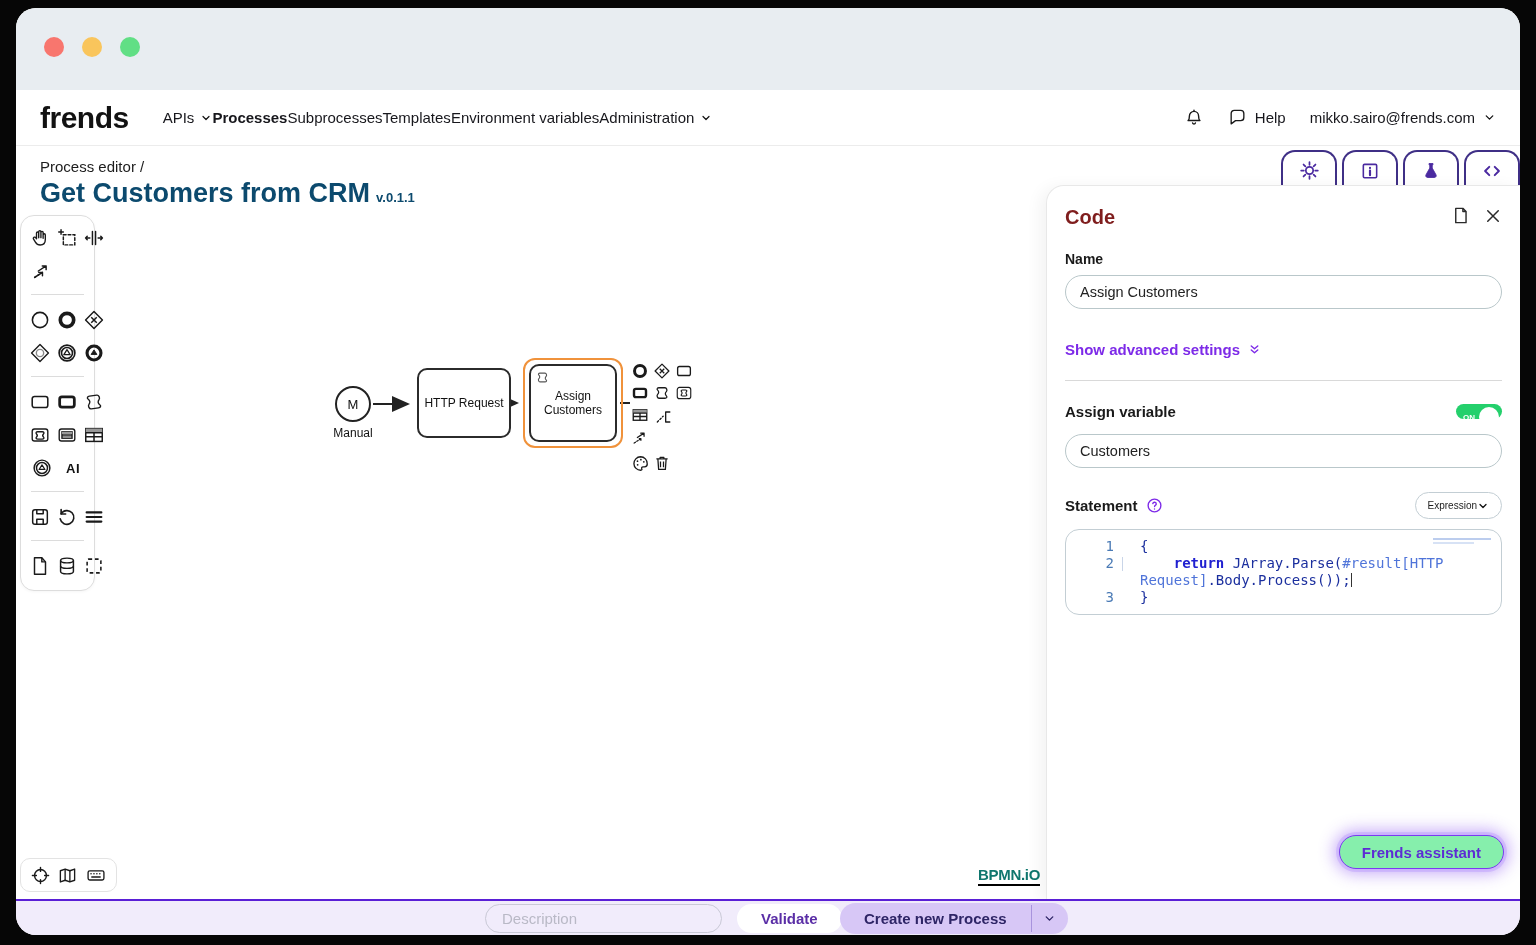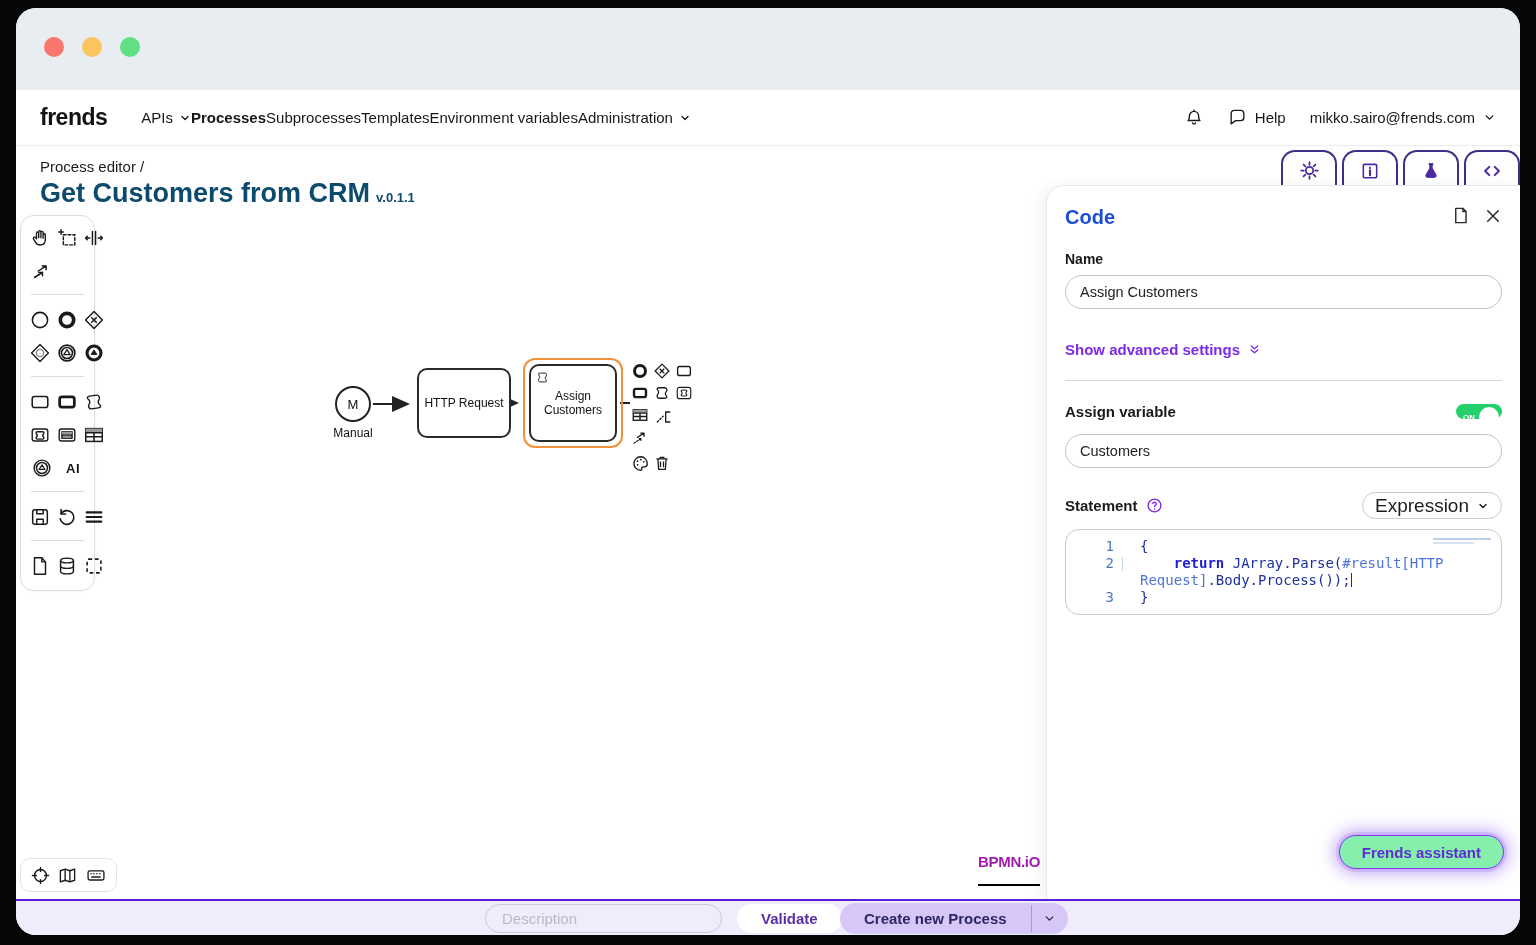--- a/index.html
+++ b/index.html
@@ -8,21 +8,21 @@
 
   
   .titlebar { position:absolute; left:0; top:0; right:0; height:82px; background:#e8edf1; }
   .light { position:absolute; top:29px; width:20px; height:20px; border-radius:50%; }
   .light.red { left:28px; background:#f8766e; }
   .light.yellow { left:66px; background:#f9c55c; }
   .light.green { left:104px; background:#61df85; }
 
   
   .nav { position:absolute; left:0; top:82px; right:0; height:56px; background:#fff; border-bottom:1px solid #ececec; display:flex; align-items:center; }
-  .logo { margin-left:24px; font-size:23px; font-weight:600; letter-spacing:-.5px; color:#121212; }
+  .logo { margin-left:24px; font-size:30px; font-weight:600; letter-spacing:-.5px; color:#121212; }
   .nav-items { display:flex; align-items:center; margin-left:34px; }
   .nav-item { font-size:15px; color:#17171c; display:flex; align-items:center; gap:6px; cursor:pointer; }
   .nav-item.active { font-weight:700; }
   .nav-right { margin-left:auto; display:flex; align-items:center; gap:24px; margin-right:24px; }
   .nav-right .nav-item { gap:8px; }
   .icon { display:inline-flex; align-items:center; justify-content:center; }
   svg { display:block; }
 
   
   .breadcrumb { position:absolute; left:24px; top:150px; font-size:15px; color:#1c1c1c; }
@@ -30,34 +30,34 @@
   .page-version { font-size:13px; font-weight:600; margin-left:6px; }
 
   
   .tool-tabs { position:absolute; right:0; top:142px; display:flex; gap:5px; }
   .tool-tab { width:56px; height:39px; background:#fff; border:2px solid #3f2f86; border-bottom:none; border-radius:14px 14px 0 0; display:flex; align-items:center; justify-content:center; cursor:pointer; }
   .tool-tab svg { stroke:#4b2aa0; }
 
   
   .panel { position:absolute; left:1030px; top:177px; width:474px; bottom:36px; background:#fff; border:1px solid #e8e8e8; border-right:none; border-bottom:none; border-radius:18px 0 0 0; box-shadow:-6px 2px 16px rgba(0,0,0,.05); }
   .panel-inner { position:absolute; inset:0; padding:20px 18px; }
-  .panel-title { font-size:20px; font-weight:600; color:#1d4ed8; }
+  .panel-title { font-size:20px; font-weight:600; color:#7f1d1d; }
   .panel-actions { position:absolute; right:18px; top:20px; display:flex; gap:14px; }
   .field-label { font-size:14px; font-weight:700; color:#1a1a1a; margin:22px 0 8px; }
   .pill-input { width:100%; height:34px; border:1.5px solid #b9c7ca; border-radius:18px; padding:0 14px; font-size:14.5px; color:#222; font-family:"Liberation Sans",sans-serif; outline:none; background:#fff; }
   .adv-link { margin-top:32px; display:flex; align-items:center; gap:8px; color:#7d2ae8; font-size:15px; font-weight:600; cursor:pointer; }
   .panel-divider { height:1px; background:#d9d9d9; margin:22px 0 0; }
   .assign-row { margin-top:22px; display:flex; align-items:center; }
   .assign-label { font-size:15px; font-weight:700; color:#1a1a1a; }
   .toggle { margin-left:auto; width:46px; height:15px; border-radius:13px; background:#24d06c; position:relative; cursor:pointer; }
   .toggle-text { position:absolute; left:7px; top:9px; font-size:8px; font-weight:700; color:#fff; }
   .toggle-knob { position:absolute; right:3px; top:3px; width:20px; height:20px; background:#fff; border-radius:50%; }
   .statement-row { margin-top:24px; display:flex; align-items:center; }
   .statement-label { font-size:15px; font-weight:700; color:#1a1a1a; display:flex; align-items:center; gap:8px; }
-  .expr-select { margin-left:auto; height:27px; border:1.5px solid #c3ced4; border-radius:15px; background:#fff; display:flex; align-items:center; gap:8px; padding:0 12px; font-size:19px; color:#1d1d1d; cursor:pointer; }
+  .expr-select { margin-left:auto; height:27px; border:1.5px solid #c3ced4; border-radius:15px; background:#fff; display:flex; align-items:center; padding:0 12px; font-size:10px; color:#1d1d1d; cursor:pointer; }
 
   
   .editor { margin-top:10px; border:1.5px solid #c3ced4; border-radius:14px; padding:8px 10px 8px 20px; position:relative; min-height:78px; font-family:"DejaVu Sans Mono",monospace; font-size:14px; line-height:17px; }
   .ed-line { display:flex; position:relative; }
   .ln { width:28px; text-align:right; color:#4a7ab5; flex:none; user-select:none; }
   .lc { margin-left:26px; width:312px; white-space:pre-wrap; word-break:break-word; color:#1b2f9e; }
   .tok-kw { color:#2020d0; font-weight:700; }
   .tok-ref { color:#4f74d9; }
   .guide { position:absolute; left:36px; top:2px; width:1px; height:14px; background:#c9d5e8; }
   .caret { display:inline-block; width:1.5px; height:14px; background:#333; vertical-align:-2px; }
@@ -76,21 +76,21 @@
 
   .bpmn-node { position:absolute; border:2px solid #2b2b2b; border-radius:10px; background:#fff; display:flex; align-items:center; justify-content:center; text-align:center; font-size:12px; color:#111; }
   .start-event { position:absolute; left:319px; top:378px; width:36px; height:36px; border:2.5px solid #222; border-radius:50%; background:#fff; display:flex; align-items:center; justify-content:center; font-size:13px; color:#111; }
   .start-label { position:absolute; left:305px; top:418px; width:64px; text-align:center; font-size:12px; color:#111; }
   .selection-box { position:absolute; left:507px; top:350px; width:100px; height:90px; border:2.5px solid #f0923b; border-radius:12px; }
   .script-badge { position:absolute; left:519px; top:362px; }
   .ctx-pad { position:absolute; }
   .ctx-btn { position:absolute; width:20px; height:20px; display:flex; align-items:center; justify-content:center; cursor:pointer; }
 
   .canvas-controls { position:absolute; left:4px; bottom:43px; width:97px; height:34px; background:#fff; border:1px solid #e3e3e3; border-radius:10px; display:flex; align-items:center; justify-content:space-around; padding:0 6px; }
-  .watermark { position:absolute; left:962px; bottom:49px; font-size:15px; font-weight:700; letter-spacing:-.3px; color:#a21caf; border-bottom:2px solid #000; padding-bottom:14px; }
+  .watermark { position:absolute; left:962px; bottom:49px; font-size:15px; font-weight:700; letter-spacing:-.3px; color:#0f766e; border-bottom:2px solid #000; padding-bottom:1px; }
 
   
   .footer { position:absolute; left:0; right:0; bottom:0; height:36px; background:#f1ecfb; border-top:2px solid #5a1fd6; }
   .desc-input { position:absolute; left:469px; top:3px; width:237px; height:29px; border:1.5px solid #c9c9d6; border-radius:16px; background:transparent; padding:0 16px; font-size:15px; font-family:"Liberation Sans",sans-serif; color:#333; outline:none; }
   .desc-input::placeholder { color:#b9b9c6; }
   .validate-btn { position:absolute; left:721px; top:3px; height:29px; padding:0 24px; background:#fff; border:none; border-radius:16px; color:#5a2ea6; font-size:15px; font-weight:600; cursor:pointer; font-family:"Liberation Sans",sans-serif; }
   .create-group { position:absolute; left:824px; top:2px; height:31px; display:flex; background:#d7c7f6; border-radius:16px; overflow:hidden; }
   .create-btn { padding:0 24px; display:flex; align-items:center; color:#2e2566; font-size:15px; font-weight:600; cursor:pointer; }
   .create-sep { width:1px; background:#a893dd; margin:2px 0; }
   .create-caret { width:36px; display:flex; align-items:center; justify-content:center; cursor:pointer; }

